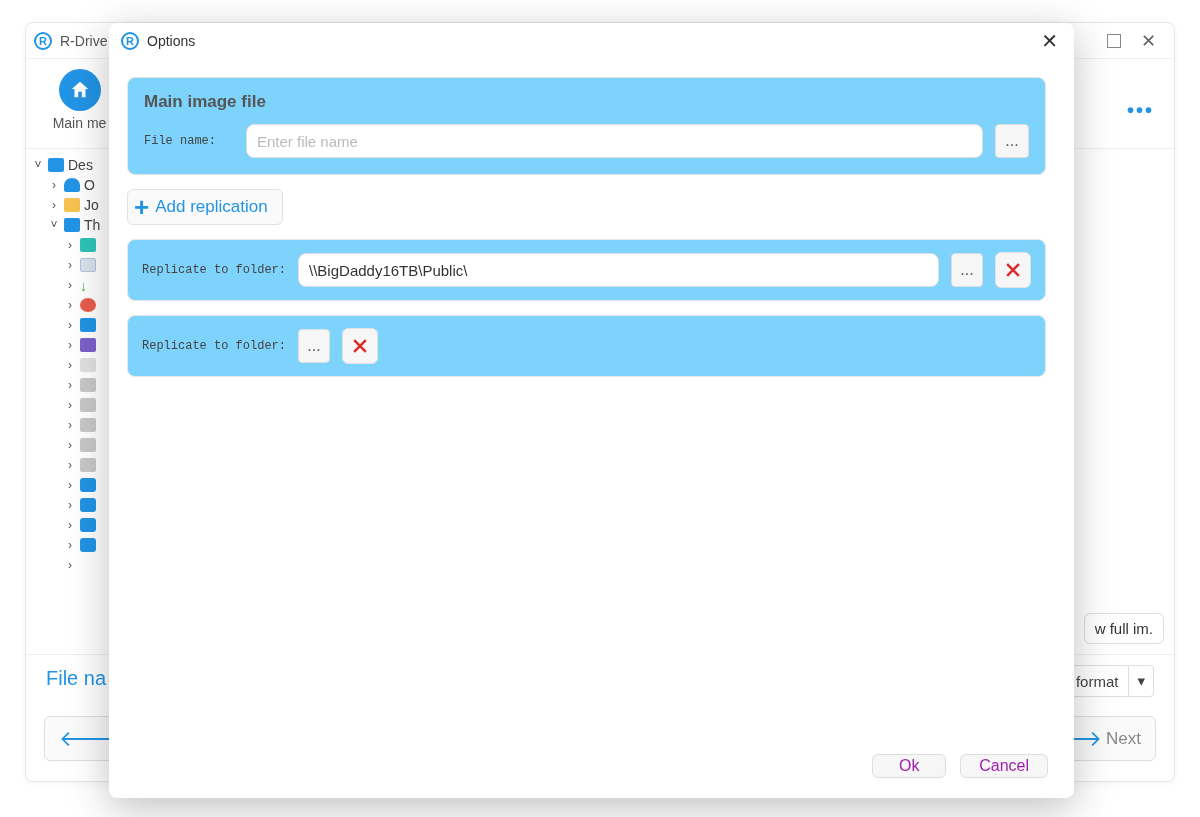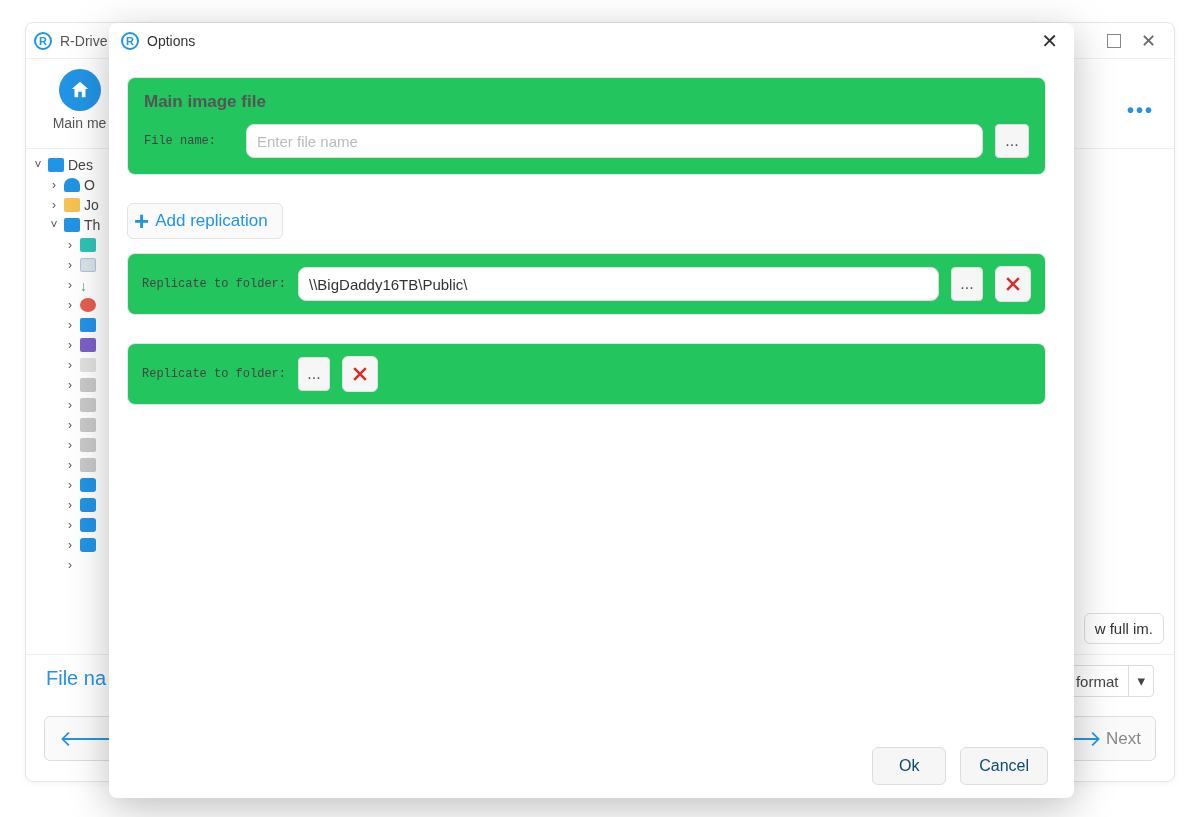--- a/index.html
+++ b/index.html
@@ -84,22 +84,22 @@
   }
   .modal-titlebar { height:36px; display:flex; align-items:center; gap:8px; padding:0 12px; font-size:14px; color:#333;}
   .modal-close { margin-left:auto; font-size:20px; color:#333; padding:0 4px;}
   .modal-body { flex:1; display:flex; overflow:hidden;}
   .modal-sidebar { width:180px; background:#f5f5f5; border-radius:0 0 0 8px; padding-top:20px;}
   .side-item { text-align:center; padding:18px 8px; font-size:17px; color:#444;}
   .side-item.active { background:#fff; color:#2257c8; font-weight:600;}
   .modal-content { flex:1; padding:18px 28px 0 18px; }
 
   .group-box {
-    border:1px solid #e6e6e6; border-radius:8px; background:#22c55e;
-    padding:14px 16px 16px; margin-bottom:28px;
+    border:1px solid #e6e6e6; border-radius:8px; background:#7dd3fc;
+    padding:14px 16px 16px; margin-bottom:14px;
   }
   .group-title { font-weight:600; color:#555; font-size:17px; margin-bottom:12px;}
   .row { display:flex; align-items:center; gap:12px; }
   .row-label { font-size:12px; color:#444; min-width:130px;font-family:Liberation Mono, monospace;}
   .text-input {
     flex:1; height:34px; border:1px solid #ddd; border-radius:8px; background:#fff;
     padding:0 10px; font-size:15px; color:#333;
   }
   .text-input::placeholder { color:#bbb;}
   .browse-btn {
@@ -119,22 +119,22 @@
 
   .row-dotdot .browse-btn { width:32px;}
 
   .blur-span { filter: blur(4px); color:#bbb; }
 
   .modal-footer {
     height:64px; display:flex; align-items:center; justify-content:flex-end;
     gap:14px; padding:0 26px;
   }
   .modal-btn {
-    min-width:74px; height:38px; border:1px solid #ddd; border-radius:6px;
-    background:#f6f6f6; font-size:16px; color:#0c4a6e; padding:0 18px;
+    min-width:74px; height:24px; border:1px solid #ddd; border-radius:6px;
+    background:#f6f6f6; font-size:16px; color:#a21caf; padding:0 18px;
   }
 </style>
 </head>
 <body>
 
 <div class="stage">
 
   <div class="main-window">
     <div class="main-titlebar">
       <span class="rlogo">R</span>

